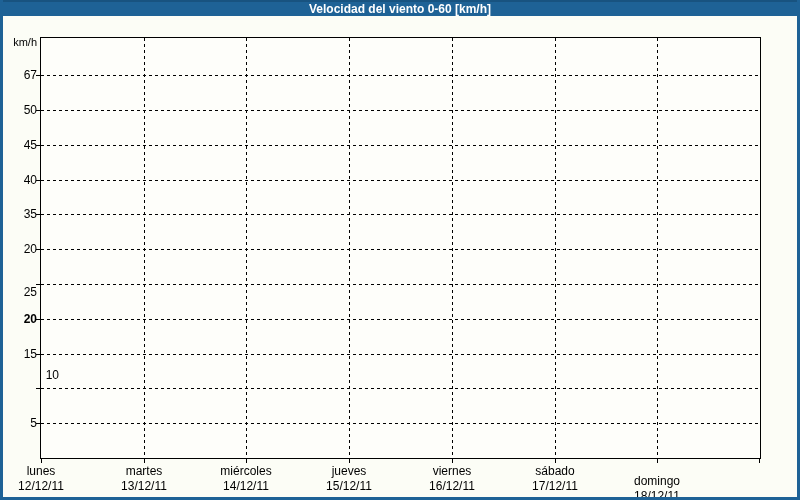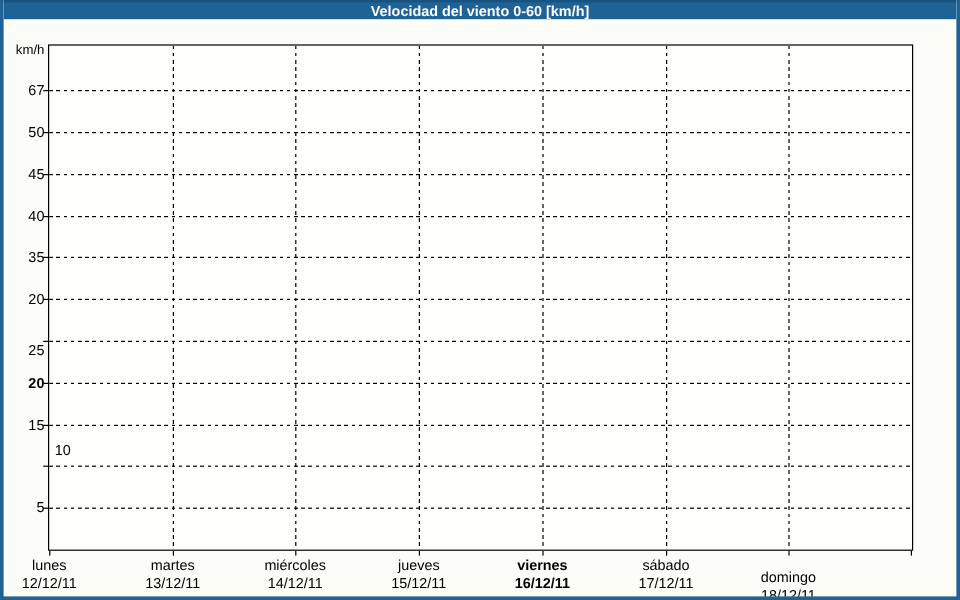--- a/index.html
+++ b/index.html
@@ -168,21 +168,21 @@
         <span class="date">13/12/11</span>
       </div>
       <div class="xlabel" style="left: 153px; top: 426px;">
         <span class="day">miércoles</span>
         <span class="date">14/12/11</span>
       </div>
       <div class="xlabel" style="left: 256px; top: 426px;">
         <span class="day">jueves</span>
         <span class="date">15/12/11</span>
       </div>
-      <div class="xlabel" style="left: 359px; top: 426px; font-weight: bold;">
+      <div class="xlabel" style="left: 359px; top: 426px;">
         <span class="day">viernes</span>
         <span class="date">16/12/11</span>
       </div>
       <div class="xlabel" style="left: 462px; top: 426px;">
         <span class="day">sábado</span>
         <span class="date">17/12/11</span>
       </div>
       <div class="xlabel" style="left: 564px; top: 436px;">
         <span class="day">domingo</span>
         <span class="date">18/12/11</span>

